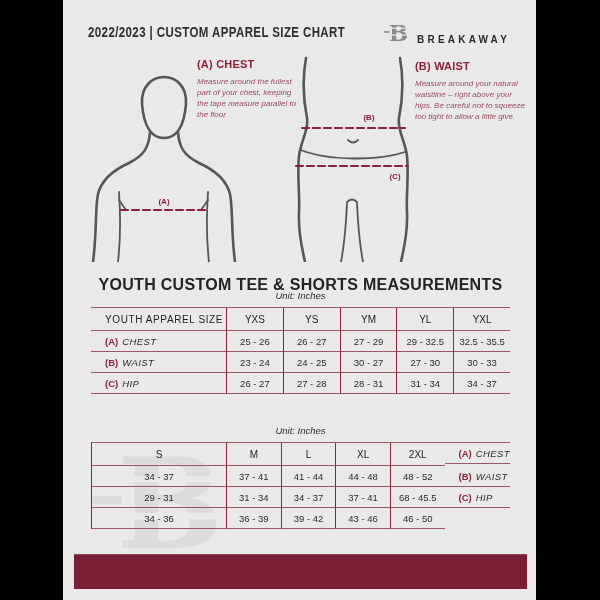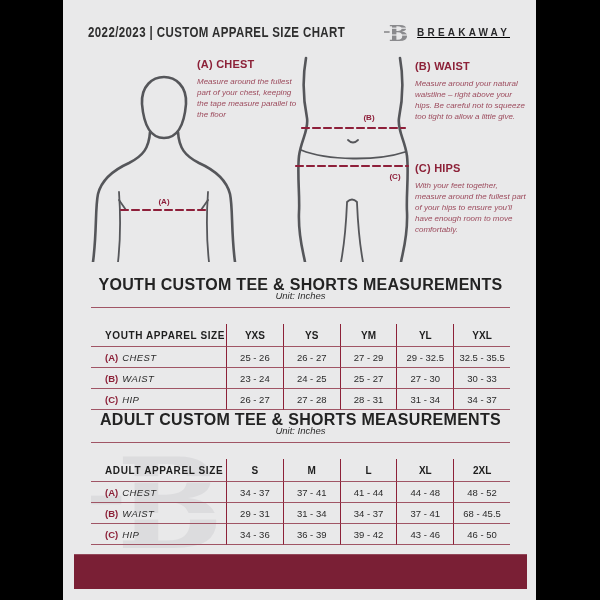--- a/index.html
+++ b/index.html
@@ -15,21 +15,21 @@
   }
   html,body{margin:0;padding:0;background:#000;}
   .canvas{position:relative;width:600px;height:600px;background:#000;overflow:hidden;
           font-family:"Liberation Sans", sans-serif;}
   .doc{position:absolute;left:63px;top:0;width:473px;height:600px;background:var(--doc-bg);}
 
   
   .hdr-title{position:absolute;left:25px;top:24px;font-size:14px;font-weight:bold;color:#2e2e2e;
              letter-spacing:.5px;white-space:nowrap;}
   .hdr-title .squeeze{display:inline-block;transform:scaleX(.82);transform-origin:left center;}
-  .brand{position:absolute;top:19px;right:26px;display:flex;align-items:center;gap:9px;text-decoration:underline;}
+  .brand{position:absolute;top:19px;right:26px;display:flex;align-items:flex-end;gap:9px;}
   .brand-name{font-size:10px;font-weight:bold;letter-spacing:3.2px;color:#29292b;}
   .logo-sm{color:#8a8a8d;}
   .watermark{position:absolute;left:28px;top:420px;color:#dcdcde;}
 
   
   .dia{position:absolute;}
   .dia path,.dia line{fill:none;stroke:var(--outline);stroke-linecap:round;}
   .dia .outer{stroke-width:2.6px;}
   .dia .inner{stroke-width:1.8px;}
   .dia .dash{stroke:var(--dash);stroke-width:2.2px;stroke-dasharray:7 4;}
@@ -42,21 +42,21 @@
 
   
   .tbl-title{position:absolute;left:28px;width:419px;text-align:center;font-size:16px;
              font-weight:bold;color:#232323;letter-spacing:.3px;}
   .tbl-unit{position:absolute;left:28px;width:419px;text-align:center;font-size:9.5px;
             font-style:italic;color:#2e2e2e;}
   .size-table{position:absolute;left:28px;width:419px;display:grid;
               grid-template-columns:135px repeat(5,1fr);border-top:1px solid var(--hline);}
   .cell{height:20px;display:flex;align-items:center;justify-content:center;
         border-bottom:1px solid var(--hline);font-size:9.5px;color:var(--ink);}
-  .cell.hd{height:22px;font-weight:bold;font-size:10px;color:#1e1e1e;margin-top:16px;}
+  .cell.hd{height:22px;font-weight:normal;font-size:10px;color:#1e1e1e;}
   .cell.vl{border-left:1.5px solid var(--vline);}
   .cell.lab{justify-content:flex-start;padding-left:14px;}
   .label-head{font-weight:normal;font-size:9.5px;letter-spacing:.6px;color:#3a3a3a;}
   .pfx{color:var(--maroon-head);font-weight:bold;margin-right:4px;}
   .row-name{color:var(--ink);letter-spacing:.4px;font-style:italic;}
 
   .footer-bar{position:absolute;left:11px;top:554px;width:453px;height:34px;
               background:var(--maroon-dark);border-top:1px solid rgba(255,255,255,.18);}
 </style>
 </head>
@@ -117,25 +117,20 @@
     </svg>
 
     <div class="instr" style="left:352px;top:60px;width:112px">
       <h3>(B) WAIST</h3>
       <p>Measure around your natural waistline – right above your hips. Be careful not to squeeze too tight to allow a little give.</p>
     </div>
     <div class="instr" style="left:134px;top:58px;width:106px">
       <h3>(A) CHEST</h3>
       <p>Measure around the fullest part of your chest, keeping the tape measure parallel to the floor</p>
     </div>
-    <div class="instr" style="left:352px;top:162px;width:114px">
-      <h3>(C) HIPS</h3>
-      <p>With your feet together, measure around the fullest part of your hips to ensure you'll
-have enough room to move comfortably.</p>
-    </div>
 
     <div class="tbl-title" style="top:276px">YOUTH CUSTOM TEE &amp; SHORTS MEASUREMENTS</div>
     <div class="tbl-unit" style="top:290px">Unit: Inches</div>
     <div class="size-table" style="top:307px">
       <div class="cell hd lab label-head">YOUTH APPAREL SIZE</div>
       <div class="cell hd vl">YXS</div>
       <div class="cell hd vl">YS</div>
       <div class="cell hd vl">YM</div>
       <div class="cell hd vl">YL</div>
       <div class="cell hd vl">YXL</div>
@@ -149,39 +144,37 @@
       <div class="cell vl">27 - 29</div>
       <div class="cell vl">29 - 32.5</div>
       <div class="cell vl">32.5 - 35.5</div>
 
       <div class="cell lab">
         <span class="pfx">(B)</span>
         <span class="row-name">WAIST</span>
       </div>
       <div class="cell vl">23 - 24</div>
       <div class="cell vl">24 - 25</div>
-      <div class="cell vl">25 - 27</div>
+      <div class="cell vl">30 - 27</div>
       <div class="cell vl">27 - 30</div>
       <div class="cell vl">30 - 33</div>
 
       <div class="cell lab">
         <span class="pfx">(C)</span>
         <span class="row-name">HIP</span>
       </div>
       <div class="cell vl">26 - 27</div>
       <div class="cell vl">27 - 28</div>
       <div class="cell vl">28 - 31</div>
       <div class="cell vl">31 - 34</div>
       <div class="cell vl">34 - 37</div>
     </div>
 
-    <div class="tbl-title" style="top:411px">ADULT CUSTOM TEE &amp; SHORTS MEASUREMENTS</div>
     <div class="tbl-unit" style="top:425px">Unit: Inches</div>
     <div class="size-table" style="top:442px">
-      <div class="cell hd lab label-head">ADULT APPAREL SIZE</div>
       <div class="cell hd vl">S</div>
       <div class="cell hd vl">M</div>
       <div class="cell hd vl">L</div>
       <div class="cell hd vl">XL</div>
       <div class="cell hd vl">2XL</div>
 
       <div class="cell lab">
         <span class="pfx">(A)</span>
         <span class="row-name">CHEST</span>
       </div>

